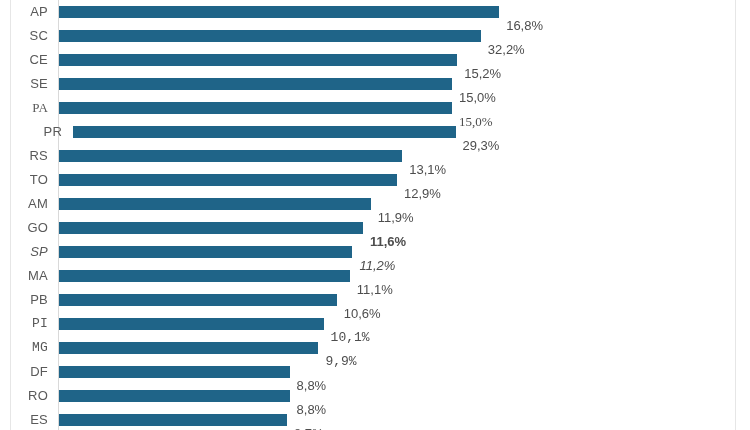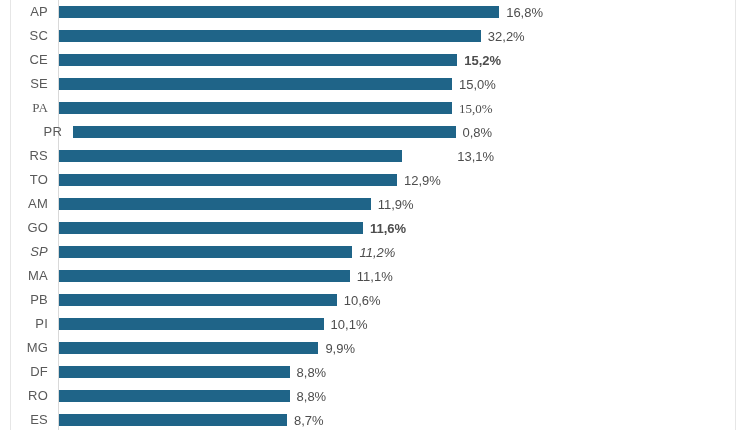--- a/index.html
+++ b/index.html
@@ -99,21 +99,21 @@
   .bar {
     position: absolute;
     left: 0;
     top: 6px;
     height: 12px;
     background: #1f6488;
   }
 
   .value-label {
     position: absolute;
-    top: 1px;
+    top: 14px;
     height: 24px;
     line-height: 24px;
     color: #4d4d4d;
     font-size: 13px;
     white-space: nowrap;
   }
 </style>
 </head>
 <body>
 
@@ -138,49 +138,49 @@
           <div class="cat-label">SC</div>
           <div class="bar-track">
             <div class="bar" title="SC 16,1%" style="width: 421.82px; background: rgb(31, 100, 136);"></div>
             <div class="value-label" style="left: 428.82px;">32,2%</div>
           </div>
         </div>
         <div class="bar-row" style="top: 48px;">
           <div class="cat-label">CE</div>
           <div class="bar-track">
             <div class="bar" title="CE 15,2%" style="width: 398.24px; background: rgb(31, 100, 136);"></div>
-            <div class="value-label" style="left: 405.24px; font-weight: bold;">15,2%</div>
+            <div class="value-label" style="left: 405.24px;">15,2%</div>
           </div>
         </div>
         <div class="bar-row" style="top: 72px;">
           <div class="cat-label">SE</div>
           <div class="bar-track">
             <div class="bar" title="SE 15,0%" style="width: 393px; background: rgb(31, 100, 136);"></div>
             <div class="value-label" style="left: 400px;">15,0%</div>
           </div>
         </div>
         <div class="bar-row" style="top: 96px; font-family: Liberation Serif, serif;">
           <div class="cat-label">PA</div>
           <div class="bar-track">
             <div class="bar" title="PA 15,0%" style="width: 393px; background: rgb(31, 100, 136);"></div>
             <div class="value-label" style="left: 400px;">15,0%</div>
           </div>
         </div>
         <div class="bar-row" style="top: 120px; margin-left: 14px;">
           <div class="cat-label">PR</div>
           <div class="bar-track">
             <div class="bar" title="PR 14,6%" style="width: 382.52px; background: rgb(31, 100, 136);"></div>
-            <div class="value-label" style="left: 389.52px;">0,8%</div>
+            <div class="value-label" style="left: 389.52px;">29,3%</div>
           </div>
         </div>
         <div class="bar-row" style="top: 144px;">
           <div class="cat-label">RS</div>
           <div class="bar-track">
             <div class="bar" title="RS 13,1%" style="width: 343.22px; background: rgb(31, 100, 136);"></div>
-            <div class="value-label" style="left: 350.22px; margin-left: 48px;">13,1%</div>
+            <div class="value-label" style="left: 350.22px;">13,1%</div>
           </div>
         </div>
         <div class="bar-row" style="top: 168px;">
           <div class="cat-label">TO</div>
           <div class="bar-track">
             <div class="bar" title="TO 12,9%" style="width: 337.98px; background: rgb(31, 100, 136);"></div>
             <div class="value-label" style="left: 344.98px;">12,9%</div>
           </div>
         </div>
         <div class="bar-row" style="top: 192px;">
@@ -211,28 +211,28 @@
             <div class="value-label" style="left: 297.82px;">11,1%</div>
           </div>
         </div>
         <div class="bar-row" style="top: 288px;">
           <div class="cat-label">PB</div>
           <div class="bar-track">
             <div class="bar" title="PB 10,6%" style="width: 277.72px; background: rgb(31, 100, 136);"></div>
             <div class="value-label" style="left: 284.72px;">10,6%</div>
           </div>
         </div>
-        <div class="bar-row" style="top: 312px;">
+        <div class="bar-row" style="top: 312px; font-family: Liberation Mono, monospace;">
           <div class="cat-label">PI</div>
           <div class="bar-track">
             <div class="bar" title="PI 10,1%" style="width: 264.62px; background: rgb(31, 100, 136);"></div>
             <div class="value-label" style="left: 271.62px;">10,1%</div>
           </div>
         </div>
-        <div class="bar-row" style="top: 336px;">
+        <div class="bar-row" style="top: 336px; font-family: Liberation Mono, monospace;">
           <div class="cat-label">MG</div>
           <div class="bar-track">
             <div class="bar" title="MG 9,9%" style="width: 259.38px; background: rgb(31, 100, 136);"></div>
             <div class="value-label" style="left: 266.38px;">9,9%</div>
           </div>
         </div>
         <div class="bar-row" style="top: 360px;">
           <div class="cat-label">DF</div>
           <div class="bar-track">
             <div class="bar" title="DF 8,8%" style="width: 230.56px; background: rgb(31, 100, 136);"></div>

